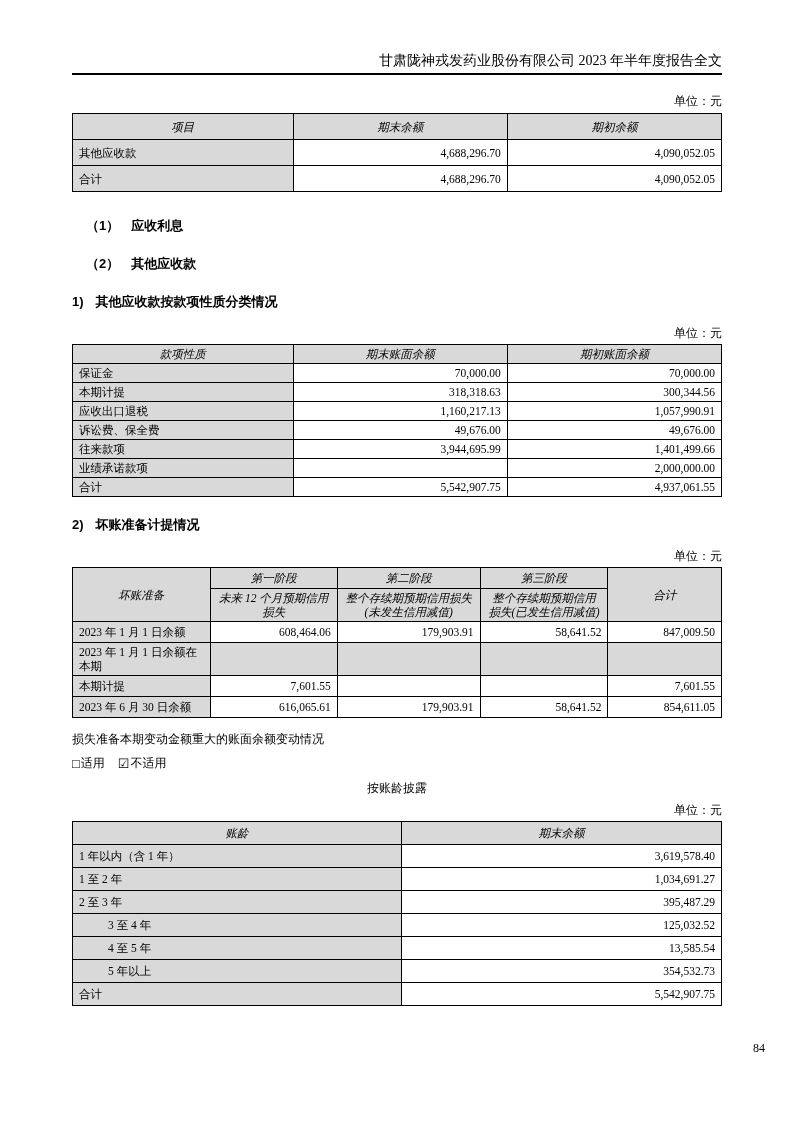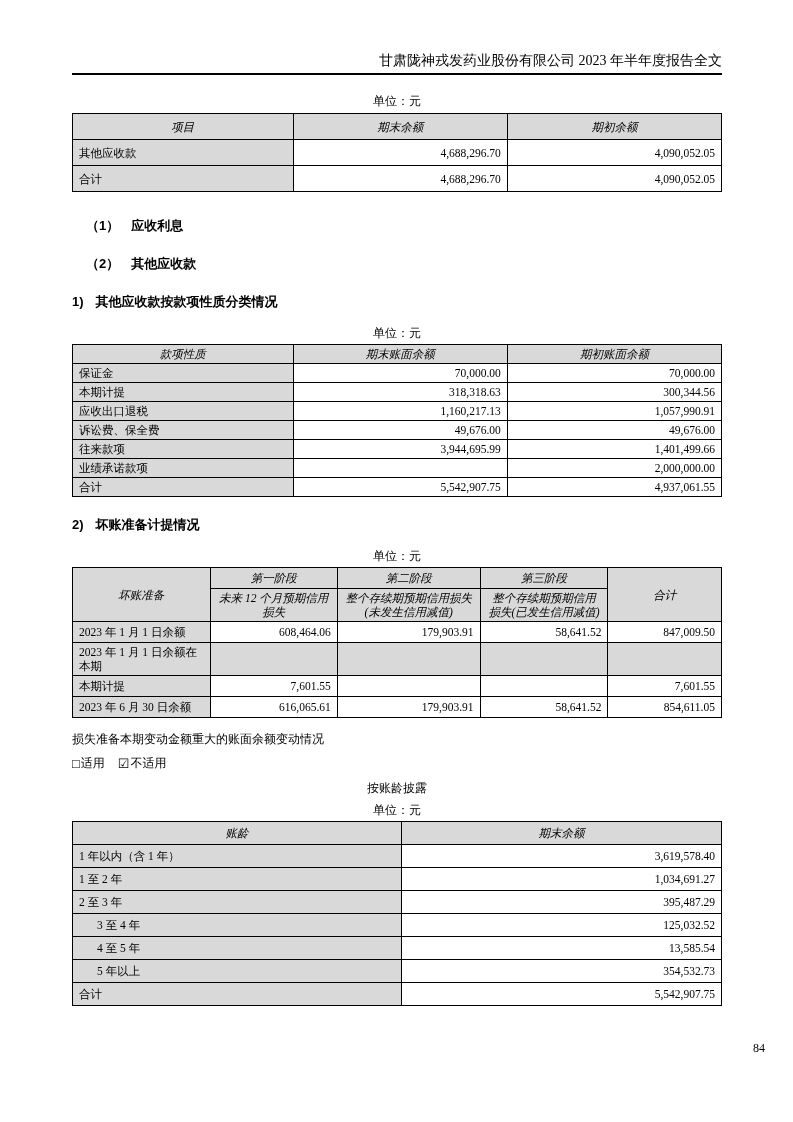--- a/index.html
+++ b/index.html
@@ -16,21 +16,21 @@
 
   .doc-header {
     padding-top: 53px;
     padding-bottom: 4px;
     text-align: right;
     font-size: 14px;
     line-height: 16px;
     border-bottom: 2px solid #000;
   }
 
-  .unit { text-align: center; font-size: 12px; line-height: 14px; }
+  .unit { text-align: right; font-size: 12px; line-height: 14px; }
   .u1 { margin-top: 19px; margin-bottom: 5px; }
   .u2 { margin-top: 16px; margin-bottom: 4px; }
   .u3 { margin-top: 16px; margin-bottom: 4px; }
   .u4 { margin-top: 7px;  margin-bottom: 4px; }
 
   table {
     width: 100%;
     border-collapse: collapse;
     table-layout: fixed;
     border: 1.5px solid #000;
@@ -45,21 +45,21 @@
     word-break: break-all;
   }
   .gray { background: #d9d9d9; }
   .ctr  { text-align: center; font-style: italic; }
   .num  { text-align: right; }
   .lbl  { text-align: left; }
   .t1 td, .t1 th { height: 21px; }
   .t2 td, .t2 th { height: 13px; }
   .t3 td, .t3 th { height: 16px; }
   .t4 td, .t4 th { height: 18px; }
-  .indent { padding-left: 24px; }
+  .indent { padding-left: 35px; }
 
   .heading {
     display: flex;
     align-items: baseline;
     font-family: "Liberation Sans", "DejaVu Sans", sans-serif;
     font-weight: bold;
     font-size: 13px;
     line-height: 16px;
   }
   .heading .h-num { margin-right: 12px; }

